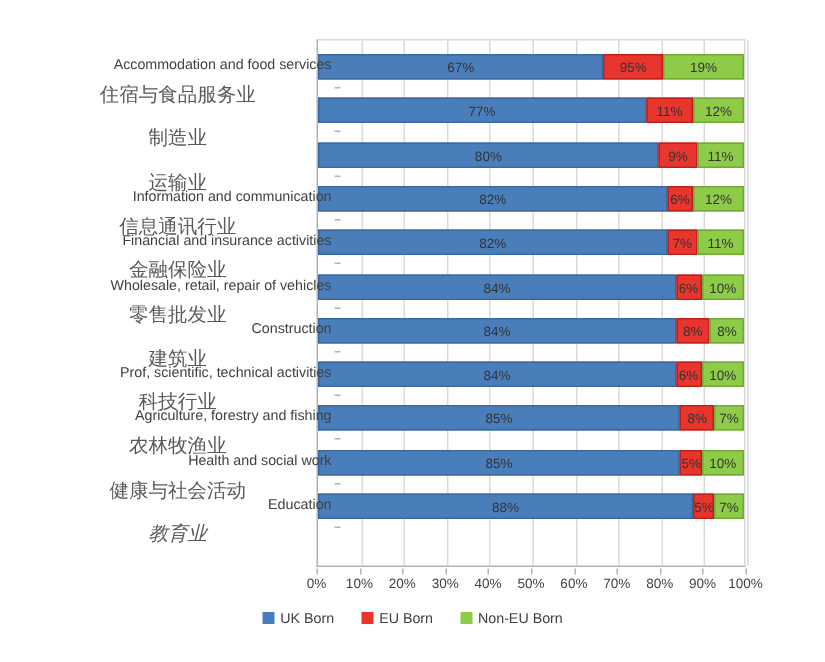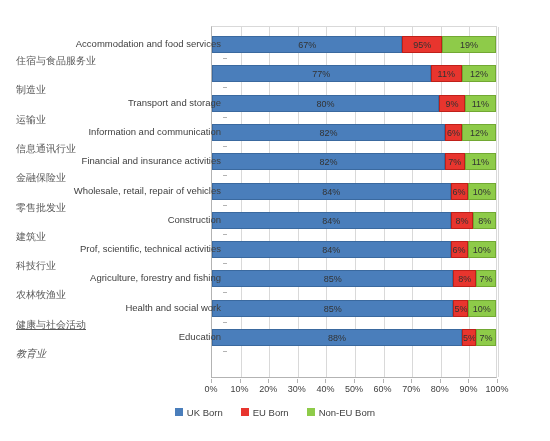--- a/index.html
+++ b/index.html
@@ -81,22 +81,22 @@
     width: 205px;
     text-align: right;
     font-size: 9.5px;
     color: #404040;
     white-space: nowrap;
   }
   .cat-zh {
     position: absolute;
     left: 0;
     width: 205px;
-    text-align: left;
-    font-size: 10px;
+    text-align: center;
+    font-size: 13px;
     color: #595959;
     white-space: nowrap;
   }
   .tick-minor {
     position: absolute;
     width: 4px;
     height: 1px;
     background: #b3b3b3;
     left: 207px;
   }
@@ -223,21 +223,20 @@
         <div class="seg neu" style="width: 20.02px;">7%</div>
       </div>
     </div>
 
   <div id="labels">
       <div class="cat-en" style="top: 38px;">Accommodation and food services</div>
       <div class="cat-zh" style="top: 54px;">住宿与食品服务业</div>
       <div class="tick-minor" style="top: 58px;"></div>
       <div class="cat-zh" style="top: 83.3px;">制造业</div>
       <div class="tick-minor" style="top: 87.3px;"></div>
-      <div class="cat-en" style="top: 96.6px;">Transport and storage</div>
       <div class="cat-zh" style="top: 112.6px;">运输业</div>
       <div class="tick-minor" style="top: 116.6px;"></div>
       <div class="cat-en" style="top: 125.9px;">Information and communication</div>
       <div class="cat-zh" style="top: 141.9px;">信息通讯行业</div>
       <div class="tick-minor" style="top: 145.9px;"></div>
       <div class="cat-en" style="top: 155.2px;">Financial and insurance activities</div>
       <div class="cat-zh" style="top: 171.2px;">金融保险业</div>
       <div class="tick-minor" style="top: 175.2px;"></div>
       <div class="cat-en" style="top: 184.5px;">Wholesale, retail, repair of vehicles</div>
       <div class="cat-zh" style="top: 200.5px;">零售批发业</div>
@@ -245,21 +244,21 @@
       <div class="cat-en" style="top: 213.8px;">Construction</div>
       <div class="cat-zh" style="top: 229.8px;">建筑业</div>
       <div class="tick-minor" style="top: 233.8px;"></div>
       <div class="cat-en" style="top: 243.1px;">Prof, scientific, technical activities</div>
       <div class="cat-zh" style="top: 259.1px;">科技行业</div>
       <div class="tick-minor" style="top: 263.1px;"></div>
       <div class="cat-en" style="top: 272.4px;">Agriculture, forestry and fishing</div>
       <div class="cat-zh" style="top: 288.4px;">农林牧渔业</div>
       <div class="tick-minor" style="top: 292.4px;"></div>
       <div class="cat-en" style="top: 301.7px;">Health and social work</div>
-      <div class="cat-zh" style="top: 317.7px; text-decoration: underline;">健康与社会活动</div>
+      <div class="cat-zh" style="top: 317.7px;">健康与社会活动</div>
       <div class="tick-minor" style="top: 321.7px;"></div>
       <div class="cat-en" style="top: 331px;">Education</div>
       <div class="cat-zh" style="top: 347px; font-style: italic;">教育业</div>
       <div class="tick-minor" style="top: 351px;"></div>
     </div>
 
   <div id="xaxis">
       <div class="xtick" style="left: 211px;"></div>
       <div class="xlab" style="left: 211px;">0%</div>
       <div class="xtick" style="left: 239.6px;"></div>

